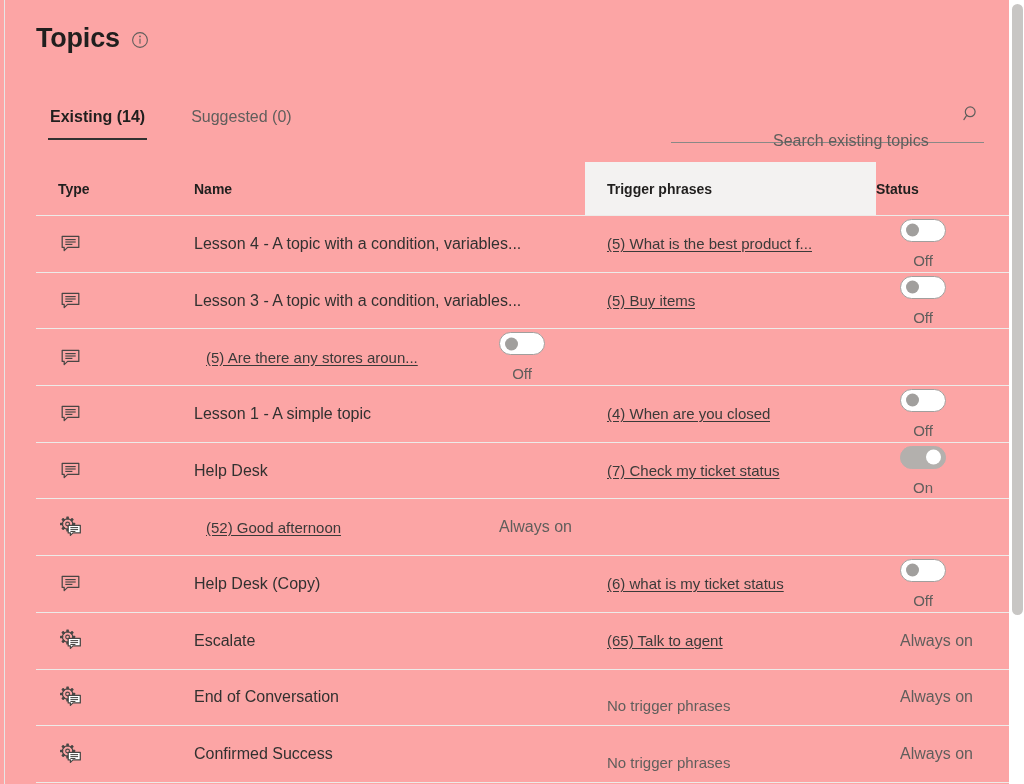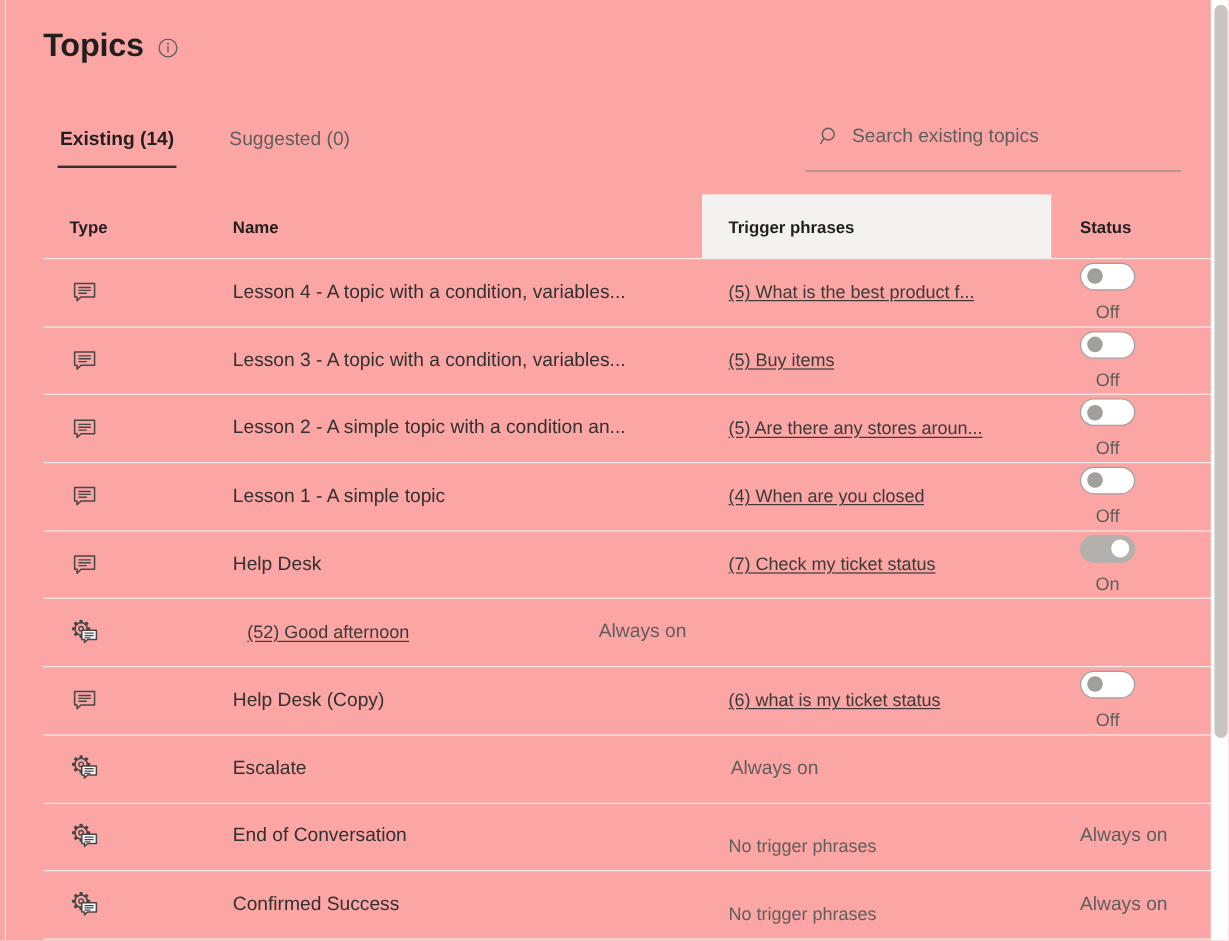--- a/index.html
+++ b/index.html
@@ -80,24 +80,25 @@
     background: #323130;
   }
 
   
   .search-box {
     position: absolute;
     left: 671px; top: 105px;
     width: 313px;
     height: 38px;
     display: flex;
-    align-items: flex-start;
+    align-items: flex-end;
     gap: 10px;
     border-bottom: 1px solid #8a8886;
     padding: 0 4px 6px 12px;
+    flex-direction: column;
   }
   .search-icon {
     flex: 0 0 auto;
     display: inline-flex;
     align-items: center;
     justify-content: center;
     width: 17px; height: 17px;
     color: #605e5c;
   }
   .search-input {
@@ -129,21 +130,21 @@
     font-size: 14px;
     font-weight: 700;
     color: #201f1e;
     display: flex;
     align-items: center;
     height: 100%;
   }
   .col-type   { width: 148px; padding-left: 22px; }
   .col-name   { width: 401px; padding-left: 10px; }
   .col-trig   { width: 291px; padding-left: 22px; }
-  .col-status { width: 135px; padding-left: 24px; }
+  .col-status { width: 135px; }
 
   .th.col-trig { background: #f3f2f1; }
 
   .row {
     display: flex;
     align-items: center;
     height: 56.7px;
     border-bottom: 1px solid #edebe9;
     cursor: pointer;
   }
@@ -352,23 +353,20 @@
         <div class="row">
           <div class="cell col-type">
             <span class="type-icon">
               <svg width="21" height="21" viewBox="0 0 21 21" aria-hidden="true">
                 <path d="M2.2 3.3h16.6v11.1H7.6l-3.4 3.2v-3.2H2.2z" fill="none" stroke="#484644" stroke-width="1.25" stroke-linejoin="round"></path>
                 <line x1="5.3" y1="6.6" x2="15.7" y2="6.6" stroke="#484644" stroke-width="1.15"></line>
                 <line x1="5.3" y1="9.0" x2="15.7" y2="9.0" stroke="#484644" stroke-width="1.15"></line>
                 <line x1="5.3" y1="11.4" x2="12.4" y2="11.4" stroke="#484644" stroke-width="1.15"></line>
               </svg>
             </span>
-          </div>
-          <div class="cell col-name">
-            <span>Lesson 2 - A simple topic with a condition an...</span>
           </div>
           <div class="cell col-trig">
             <span class="trigger-link">(5) Are there any stores aroun...</span>
           </div>
           <div class="cell col-status">
             <div class="status-wrap">
               <div class="toggle">
                 <div class="knob"></div>
               </div>
               <span class="status-text">Off</span>
@@ -504,20 +502,23 @@
                 <path d="M9.2 9.3h12.1v7.6h-7.3l-2.6 2.5v-2.5H9.2z" fill="#ffffff" stroke="#484644" stroke-width="1.25" stroke-linejoin="round"></path>
                 <line x1="11.4" y1="11.6" x2="19.1" y2="11.6" stroke="#484644" stroke-width="1.05"></line>
                 <line x1="11.4" y1="13.6" x2="19.1" y2="13.6" stroke="#484644" stroke-width="1.05"></line>
                 <line x1="11.4" y1="15.5" x2="16.4" y2="15.5" stroke="#484644" stroke-width="1.05"></line>
               </svg>
             </span>
           </div>
           <div class="cell col-name">
             <span>Escalate</span>
           </div>
+          <div class="cell col-trig">
+            <span class="trigger-link">(65) Talk to agent</span>
+          </div>
           <div class="cell col-status">
             <div class="status-wrap">
               <span class="status-always">Always on</span>
             </div>
           </div>
         </div>
         <div class="row">
           <div class="cell col-type">
             <span class="type-icon">
               <svg width="23" height="23" viewBox="0 0 23 23" aria-hidden="true">

